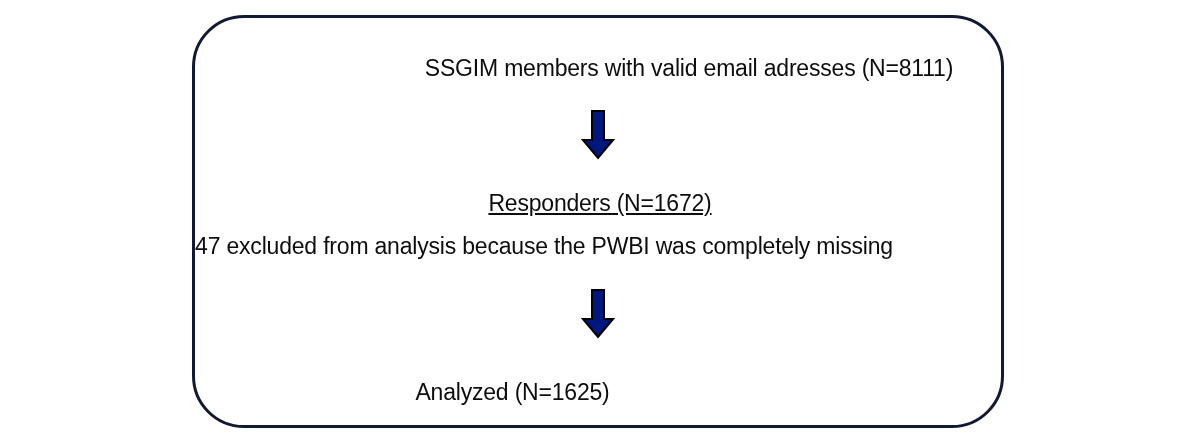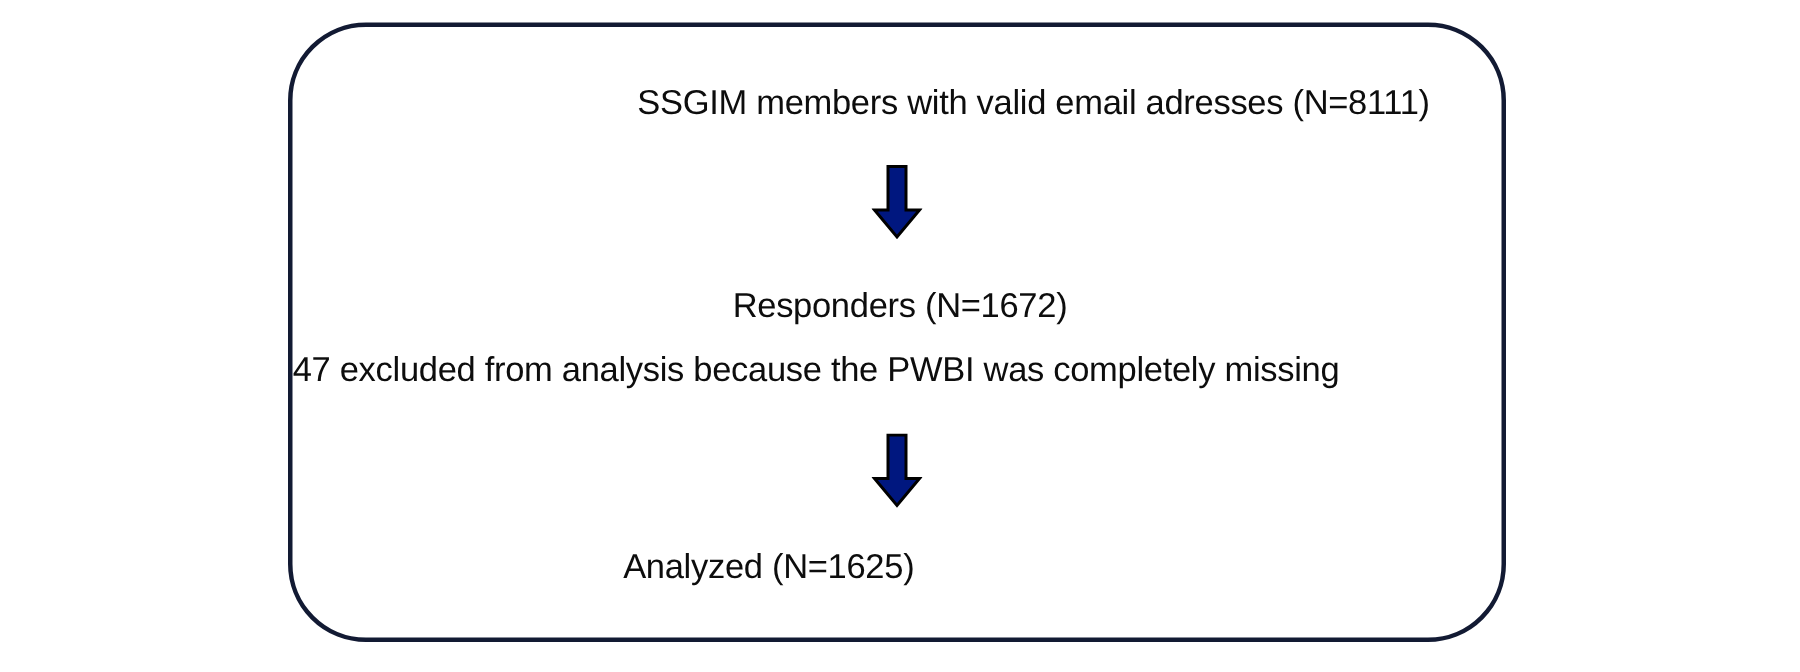--- a/index.html
+++ b/index.html
@@ -47,31 +47,32 @@
     padding-left: 82px;
     box-sizing: border-box;
     margin-left: 48px;
   }
   #node-responders {
     left: 0;
     top: 189px;
     width: 1200px;
     padding-left: 0px;
     box-sizing: border-box;
+    text-decoration: underline;
   }
   #node-excluded {
     left: 0;
     top: 232px;
     width: 1088px;
     box-sizing: border-box;
     font-size: 23px;
   }
   #node-analyzed {
     left: 0;
-    top: 363px;
+    top: 378px;
     width: 1025px;
     box-sizing: border-box;
   }
   .flow-arrow {
     position: absolute;
     width: 34px;
     height: 50px;
   }
   #arrow-1 {
     left: 581px;

